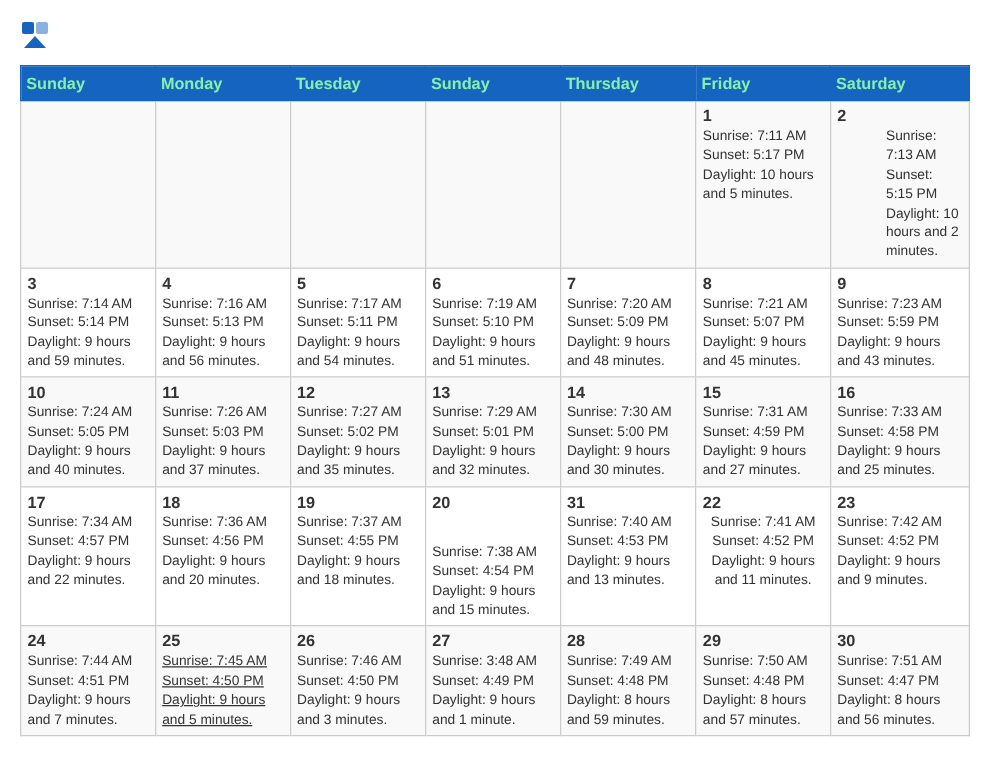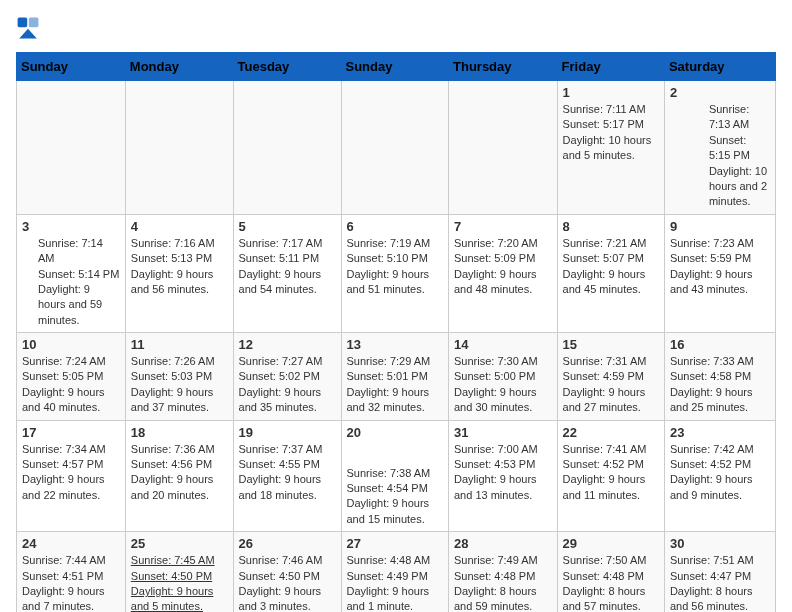--- a/index.html
+++ b/index.html
@@ -46,21 +46,21 @@
     .location-title {
       font-size: 16px;
       color: #555;
     }
     table {
       width: 100%;
       border-collapse: collapse;
     }
     thead tr {
       background-color: #1565C0;
-      color: #000000;
+      color: #86efac;
     }
     thead th {
       padding: 6px 4px;
       text-align: left;
       font-size: 13px;
       font-weight: bold;
       border: 1px solid #1565C0;
     }
     tbody tr {
       vertical-align: top;
@@ -145,21 +145,21 @@
         <td>
           <span class="day-number">2</span>
           <div class="day-info" style="white-space: pre-line; margin-left: 39px;">Sunrise: 7:13 AM
 Sunset: 5:15 PM
 Daylight: 10 hours and 2 minutes.</div>
         </td>
       </tr>
       <tr>
         <td>
           <span class="day-number">3</span>
-          <div class="day-info" style="white-space: pre-line; margin-left: 16px;">Sunrise: 7:14 AM
+          <div class="day-info" style="white-space: pre-line;">Sunrise: 7:14 AM
 Sunset: 5:14 PM
 Daylight: 9 hours and 59 minutes.</div>
         </td>
         <td>
           <span class="day-number">4</span>
           <div class="day-info" style="white-space: pre-line;">Sunrise: 7:16 AM
 Sunset: 5:13 PM
 Daylight: 9 hours and 56 minutes.</div>
         </td>
         <td>
@@ -257,27 +257,27 @@
 Daylight: 9 hours and 18 minutes.</div>
         </td>
         <td>
           <span class="day-number">20</span>
           <div class="day-info" style="white-space: pre-line; margin-top: 26px;">Sunrise: 7:38 AM
 Sunset: 4:54 PM
 Daylight: 9 hours and 15 minutes.</div>
         </td>
         <td>
           <span class="day-number">31</span>
-          <div class="day-info" style="white-space: pre-line;">Sunrise: 7:00 AM
+          <div class="day-info" style="white-space: pre-line;">Sunrise: 7:40 AM
 Sunset: 4:53 PM
 Daylight: 9 hours and 13 minutes.</div>
         </td>
         <td>
           <span class="day-number">22</span>
-          <div class="day-info" style="white-space: pre-line;">Sunrise: 7:41 AM
+          <div class="day-info" style="white-space: pre-line; text-align: center;">Sunrise: 7:41 AM
 Sunset: 4:52 PM
 Daylight: 9 hours and 11 minutes.</div>
         </td>
         <td>
           <span class="day-number">23</span>
           <div class="day-info" style="white-space: pre-line;">Sunrise: 7:42 AM
 Sunset: 4:52 PM
 Daylight: 9 hours and 9 minutes.</div>
         </td>
       </tr>
@@ -295,21 +295,21 @@
 Daylight: 9 hours and 5 minutes.</div>
         </td>
         <td>
           <span class="day-number">26</span>
           <div class="day-info" style="white-space: pre-line;">Sunrise: 7:46 AM
 Sunset: 4:50 PM
 Daylight: 9 hours and 3 minutes.</div>
         </td>
         <td>
           <span class="day-number">27</span>
-          <div class="day-info" style="white-space: pre-line;">Sunrise: 4:48 AM
+          <div class="day-info" style="white-space: pre-line;">Sunrise: 3:48 AM
 Sunset: 4:49 PM
 Daylight: 9 hours and 1 minute.</div>
         </td>
         <td>
           <span class="day-number">28</span>
           <div class="day-info" style="white-space: pre-line;">Sunrise: 7:49 AM
 Sunset: 4:48 PM
 Daylight: 8 hours and 59 minutes.</div>
         </td>
         <td>

